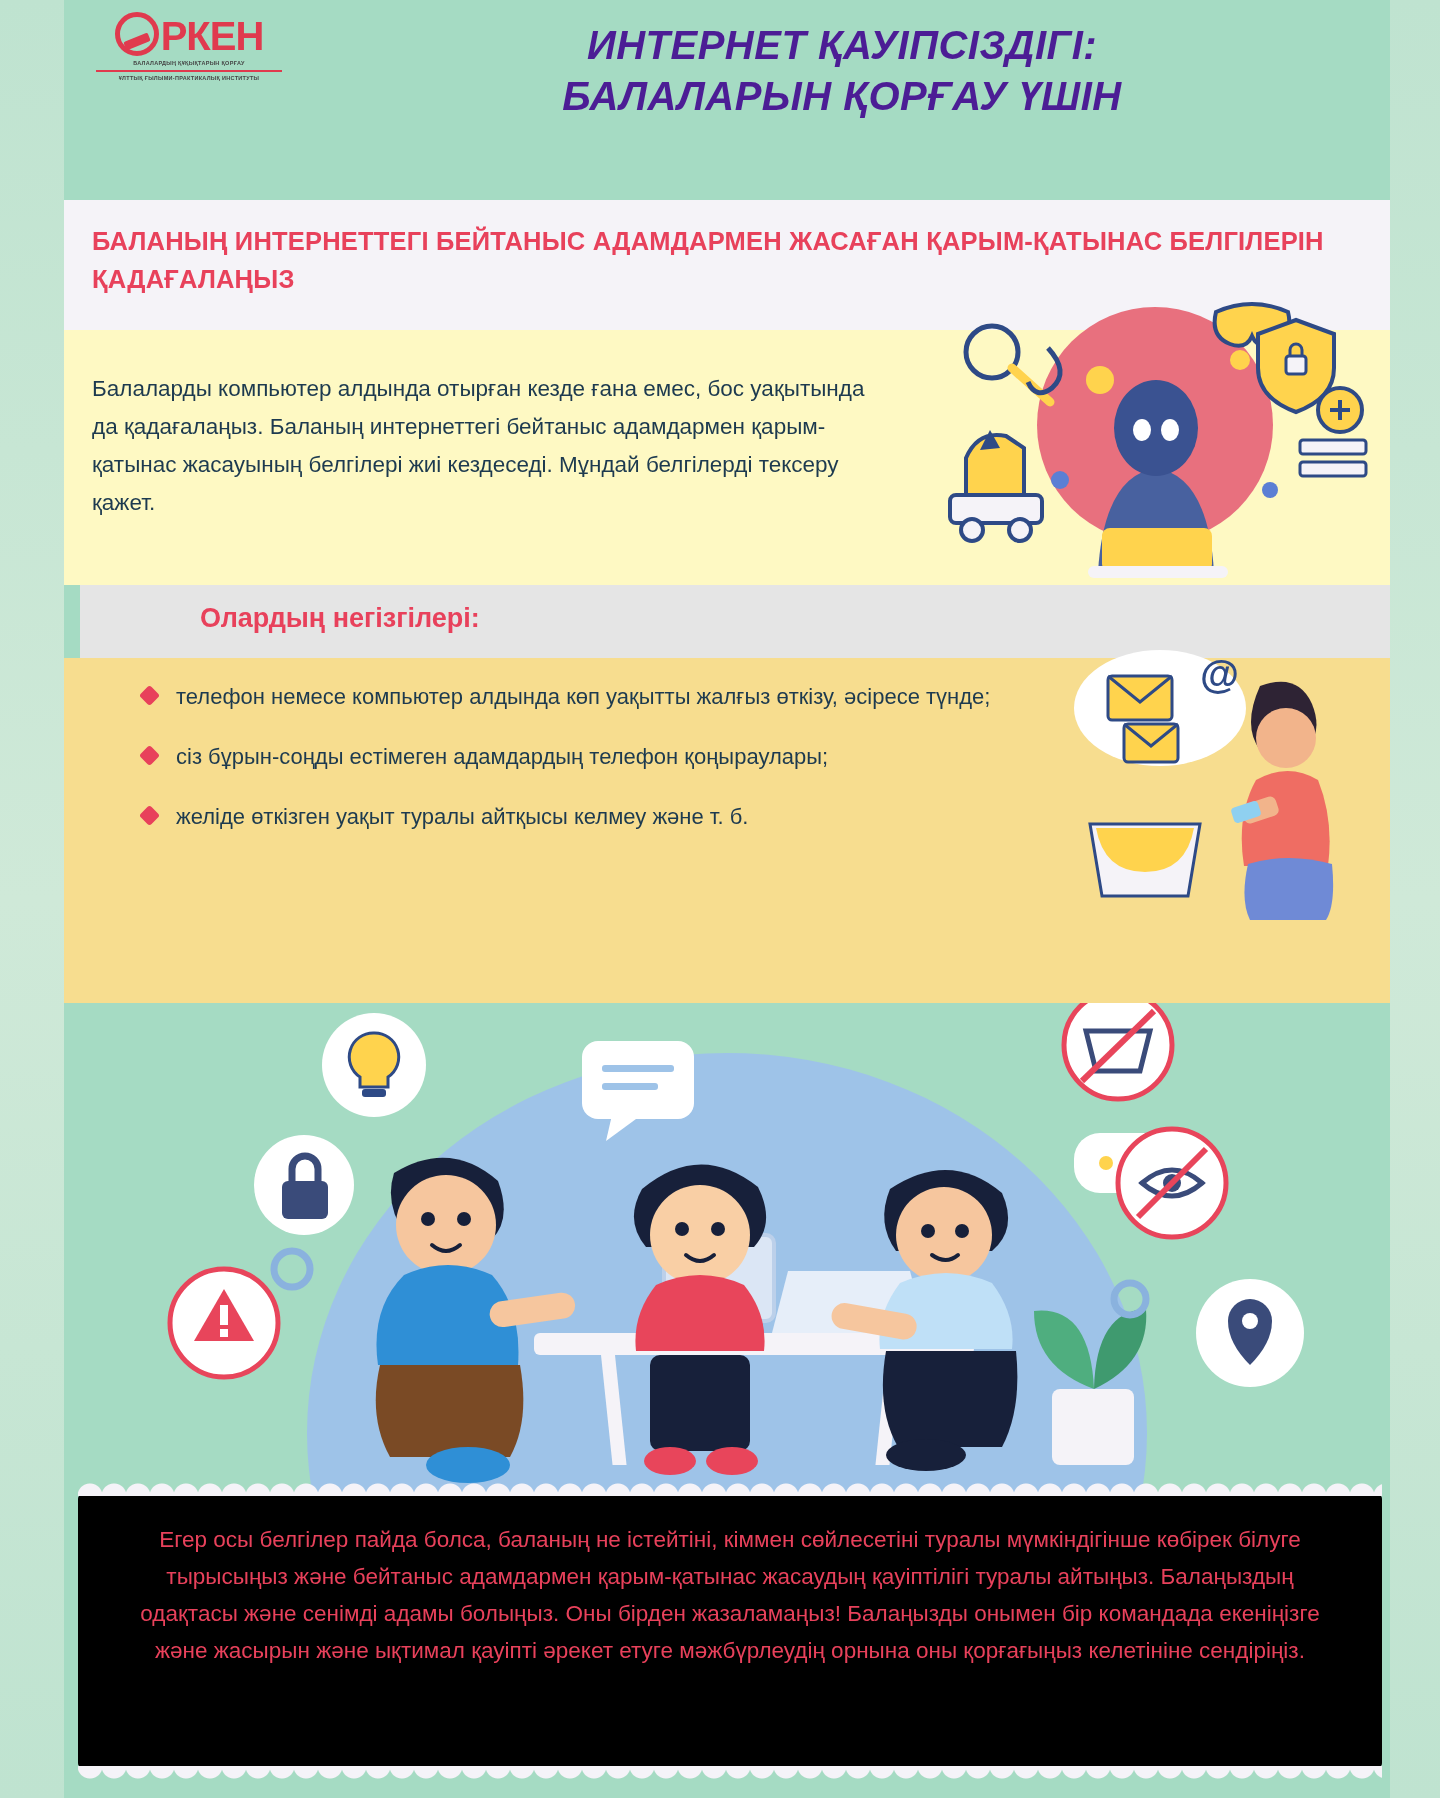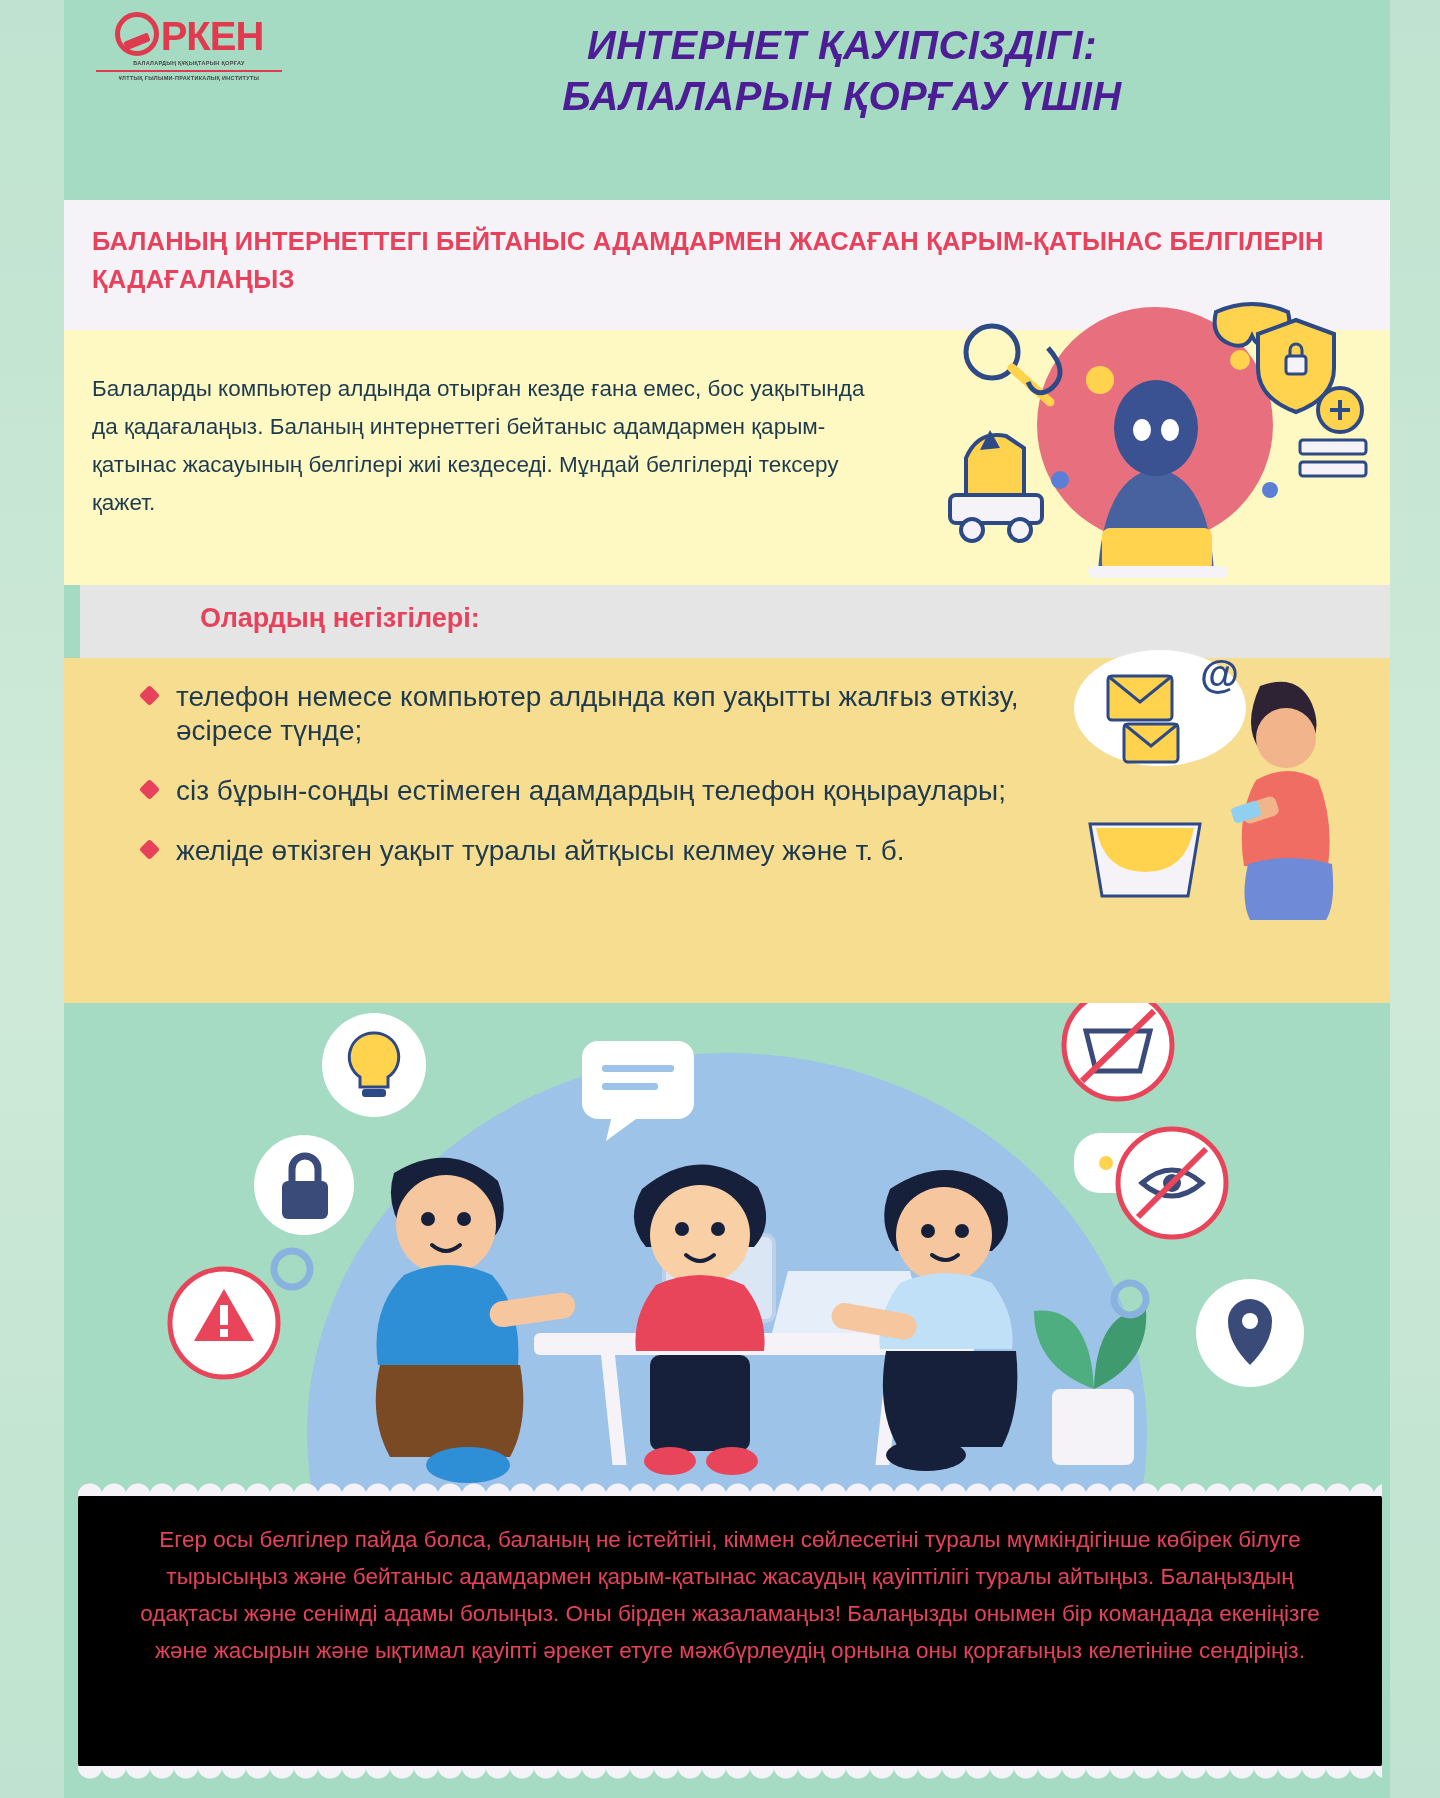--- a/index.html
+++ b/index.html
@@ -159,21 +159,21 @@
   }
   .bullets {
     position: absolute;
     left: 76px; top: 22px;
     width: 940px;
   }
   .bullet {
     position: relative;
     margin-bottom: 26px;
     padding-left: 36px;
-    font-size: 28px;
+    font-size: 22px;
     line-height: 34px;
     color: #1d3a4f;
   }
   .bullet .dia {
     position: absolute;
     left: 2px; top: 8px;
     width: 15px; height: 15px;
     background: #e8415b;
     transform: rotate(45deg);
     border-radius: 3px;

